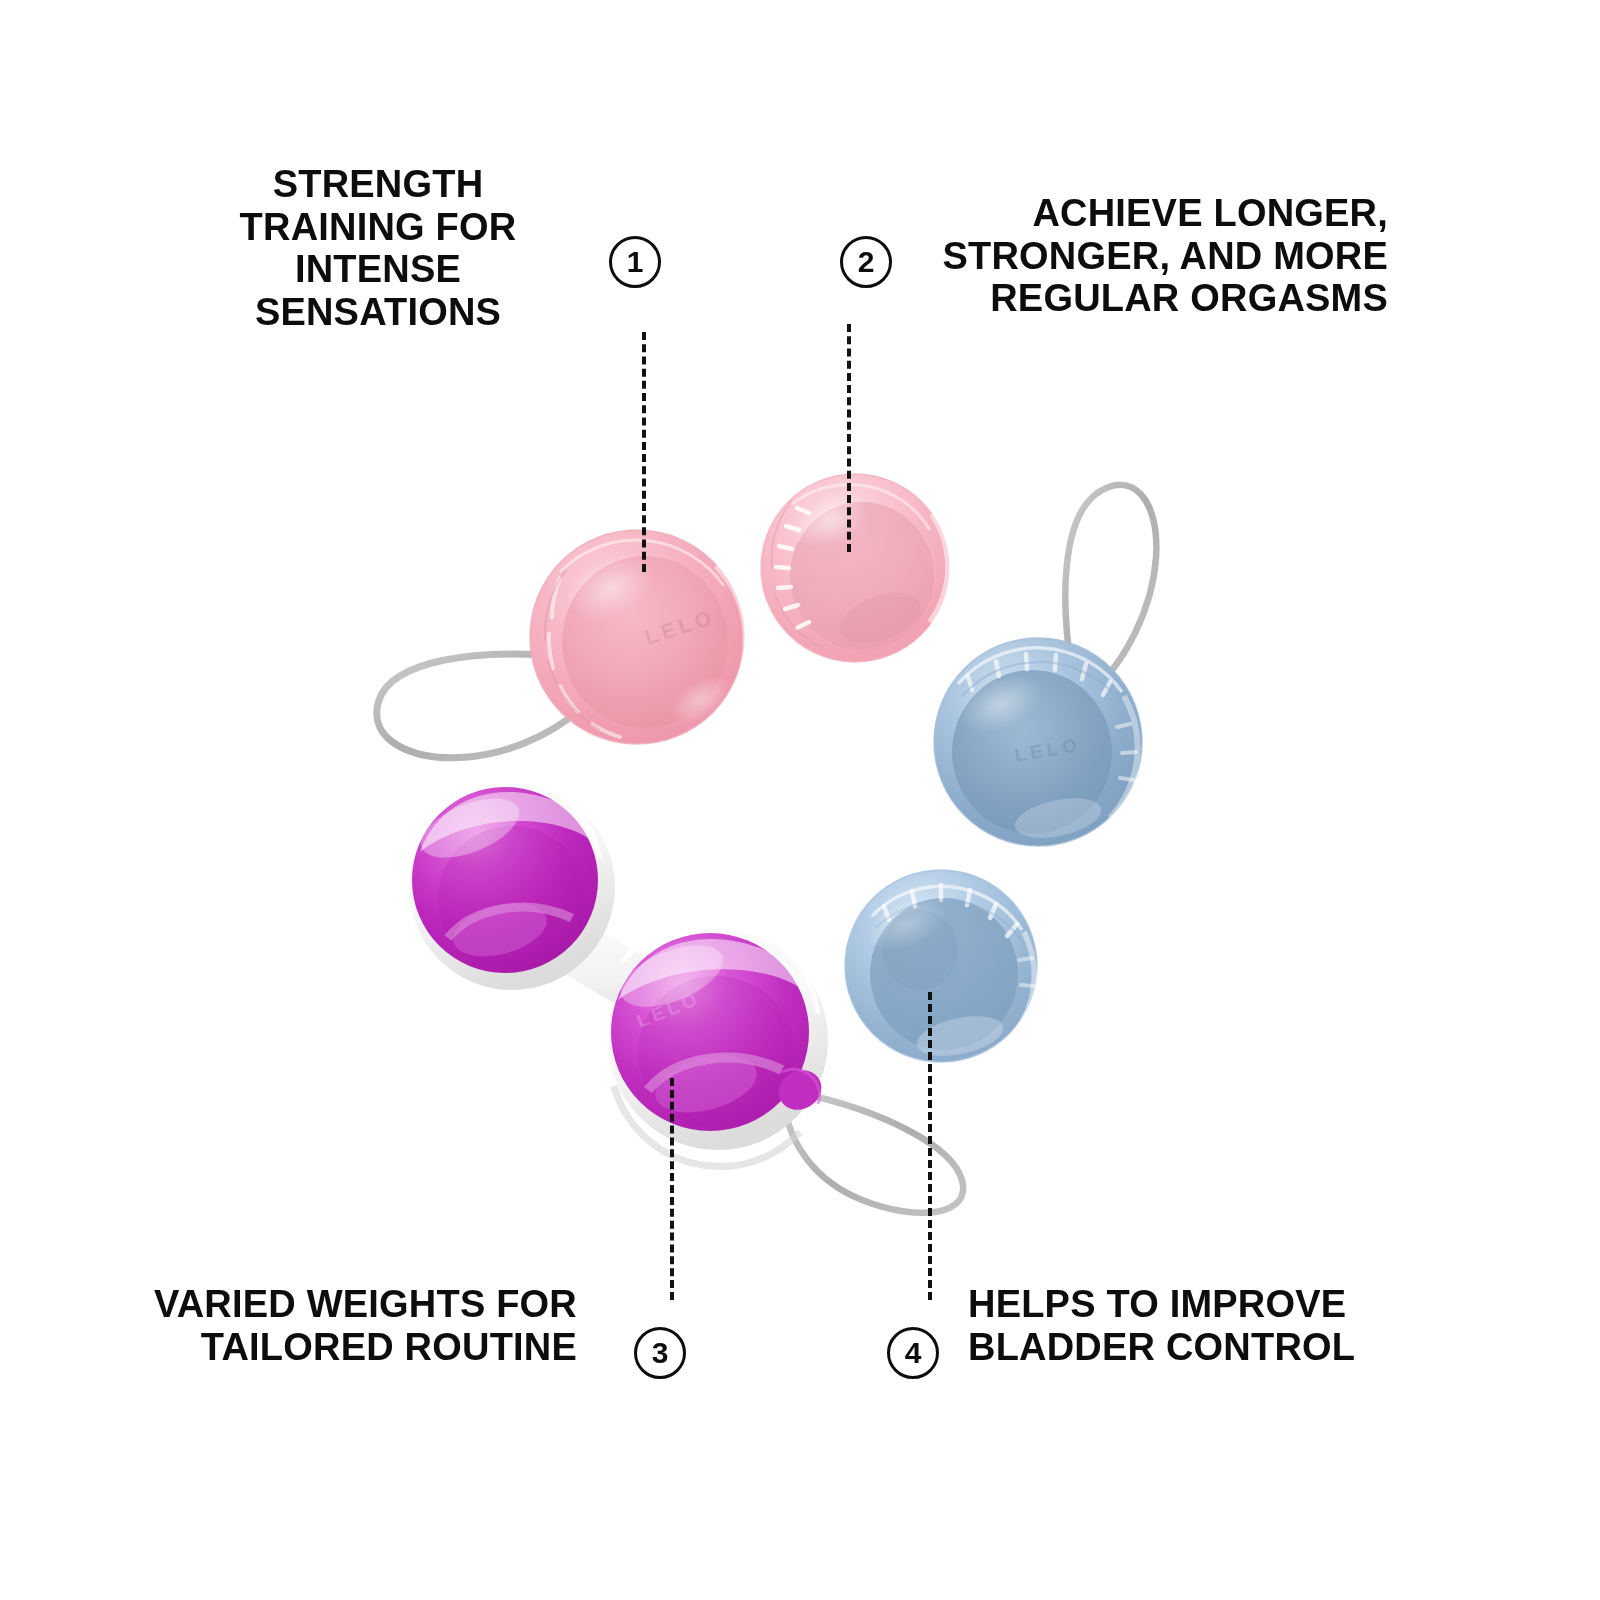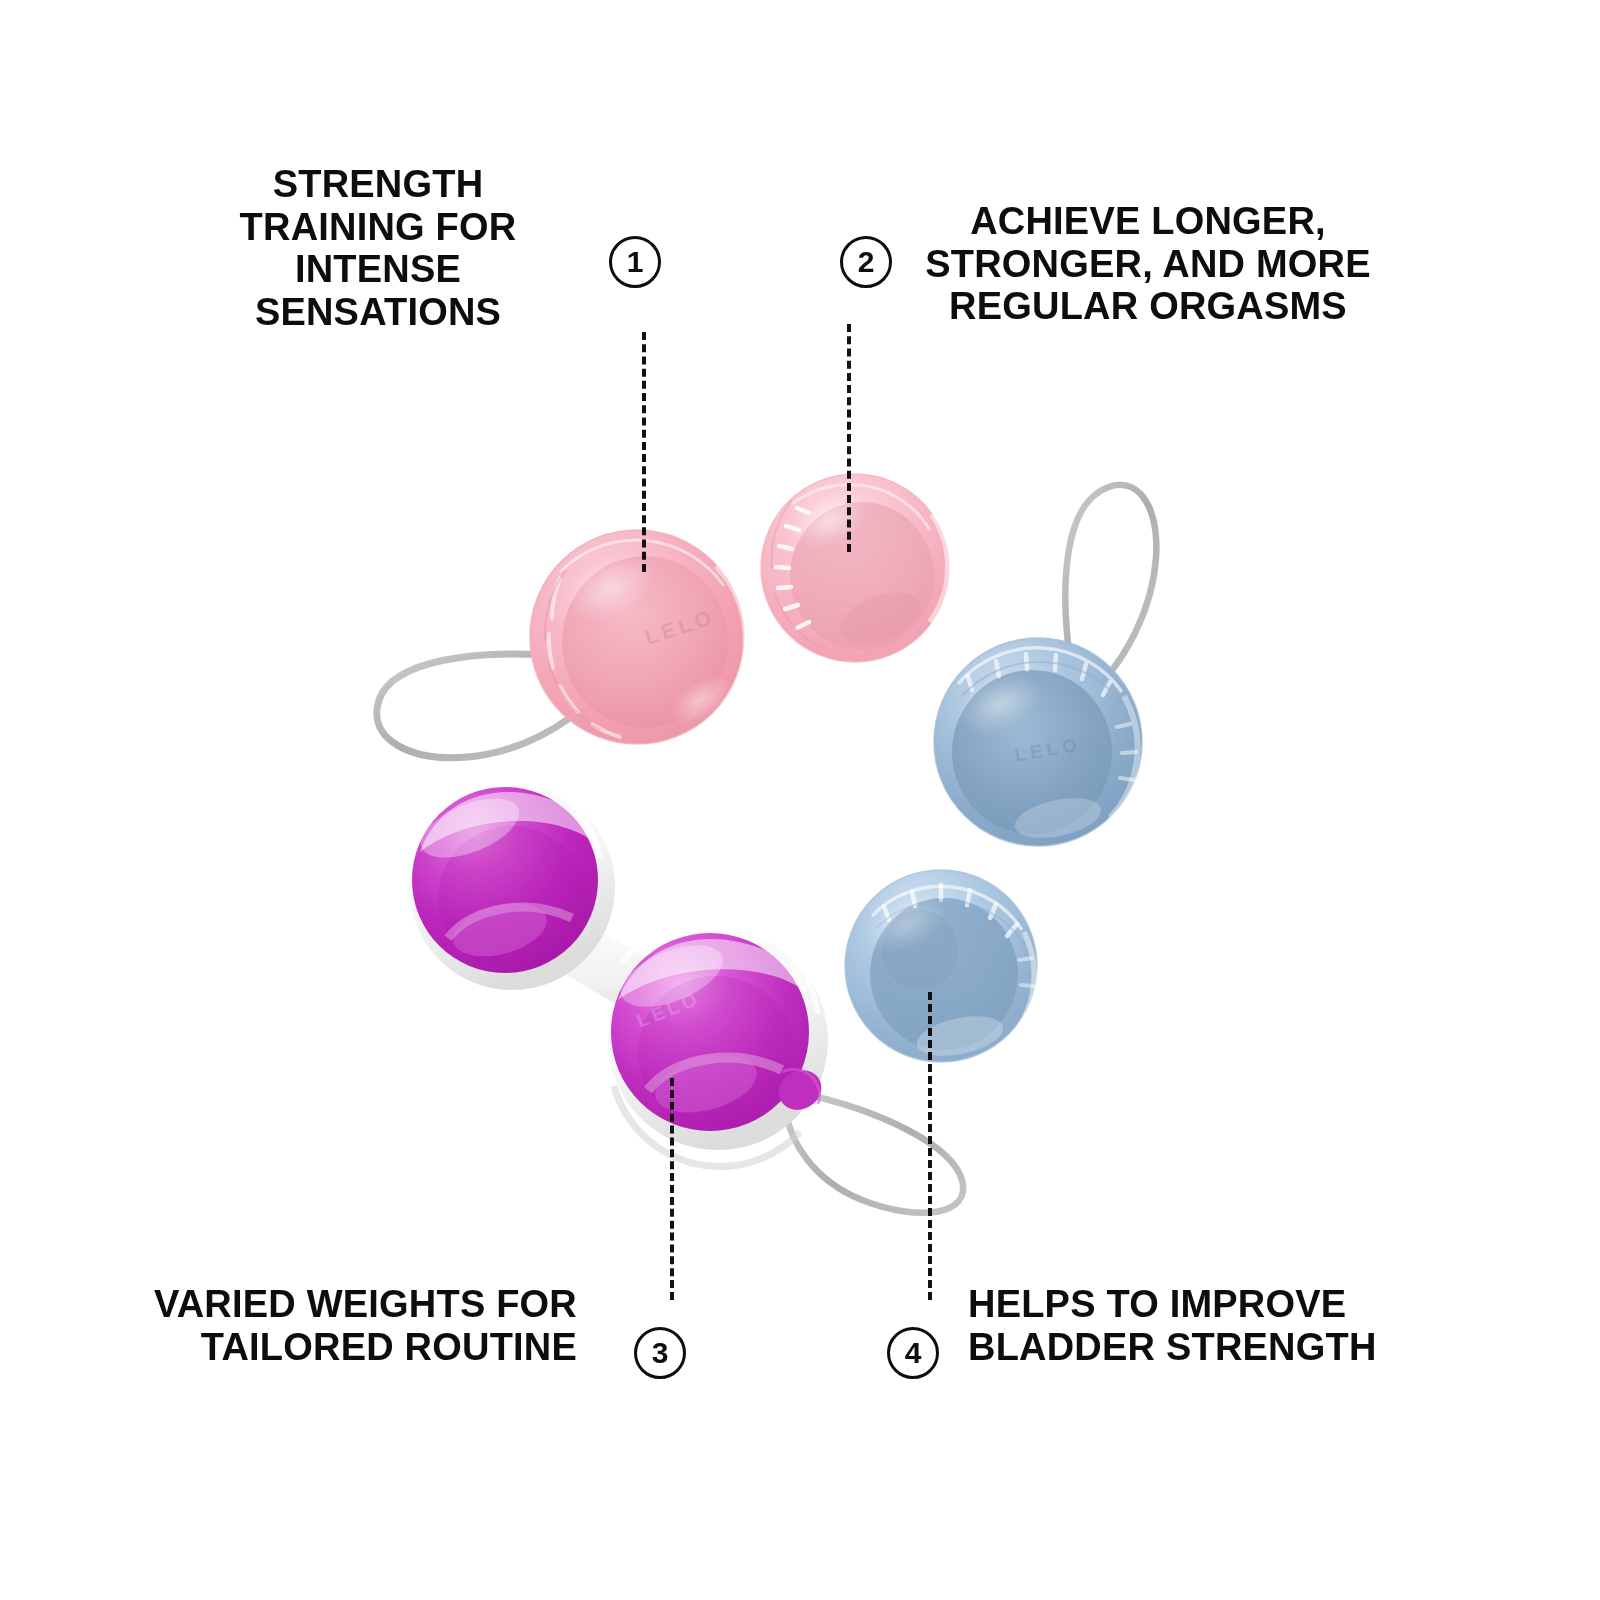--- a/index.html
+++ b/index.html
@@ -24,21 +24,21 @@
     font-size: 38px;
     line-height: 1.12;
     letter-spacing: 0.2px;
     color: #0d0d0d;
     white-space: pre-line;
   }
   .callout.right { text-align: right; }
   .callout.left  { text-align: left;  }
 
   #callout-1 { left: 180px;  top: 163px;  width: 396px; text-align: center; }
-  #callout-2 { left: 908px;  top: 200px;  width: 480px; text-align: center;  }
+  #callout-2 { left: 908px;  top: 192px;  width: 480px; text-align: right;  }
   #callout-3 { left: 135px;  top: 1283px; width: 442px; text-align: right; }
   #callout-4 { left: 968px;  top: 1283px; width: 420px; text-align: left;  }
 
   
   .badge {
     position: absolute;
     width: 52px;
     height: 52px;
     border: 3px solid #0d0d0d;
     border-radius: 50%;
@@ -343,17 +343,17 @@
 REGULAR ORGASMS</div>
   <div class="badge" id="badge-2">2</div>
   <div class="leader" id="leader-2"></div>
 
   <div class="callout right" id="callout-3">VARIED WEIGHTS FOR
 TAILORED ROUTINE</div>
   <div class="badge" id="badge-3">3</div>
   <div class="leader" id="leader-3"></div>
 
   <div class="callout left" id="callout-4">HELPS TO IMPROVE
-BLADDER STRENGTH</div>
+BLADDER CONTROL</div>
   <div class="badge" id="badge-4">4</div>
   <div class="leader" id="leader-4"></div>
 
 </div>
 
 </body></html>

